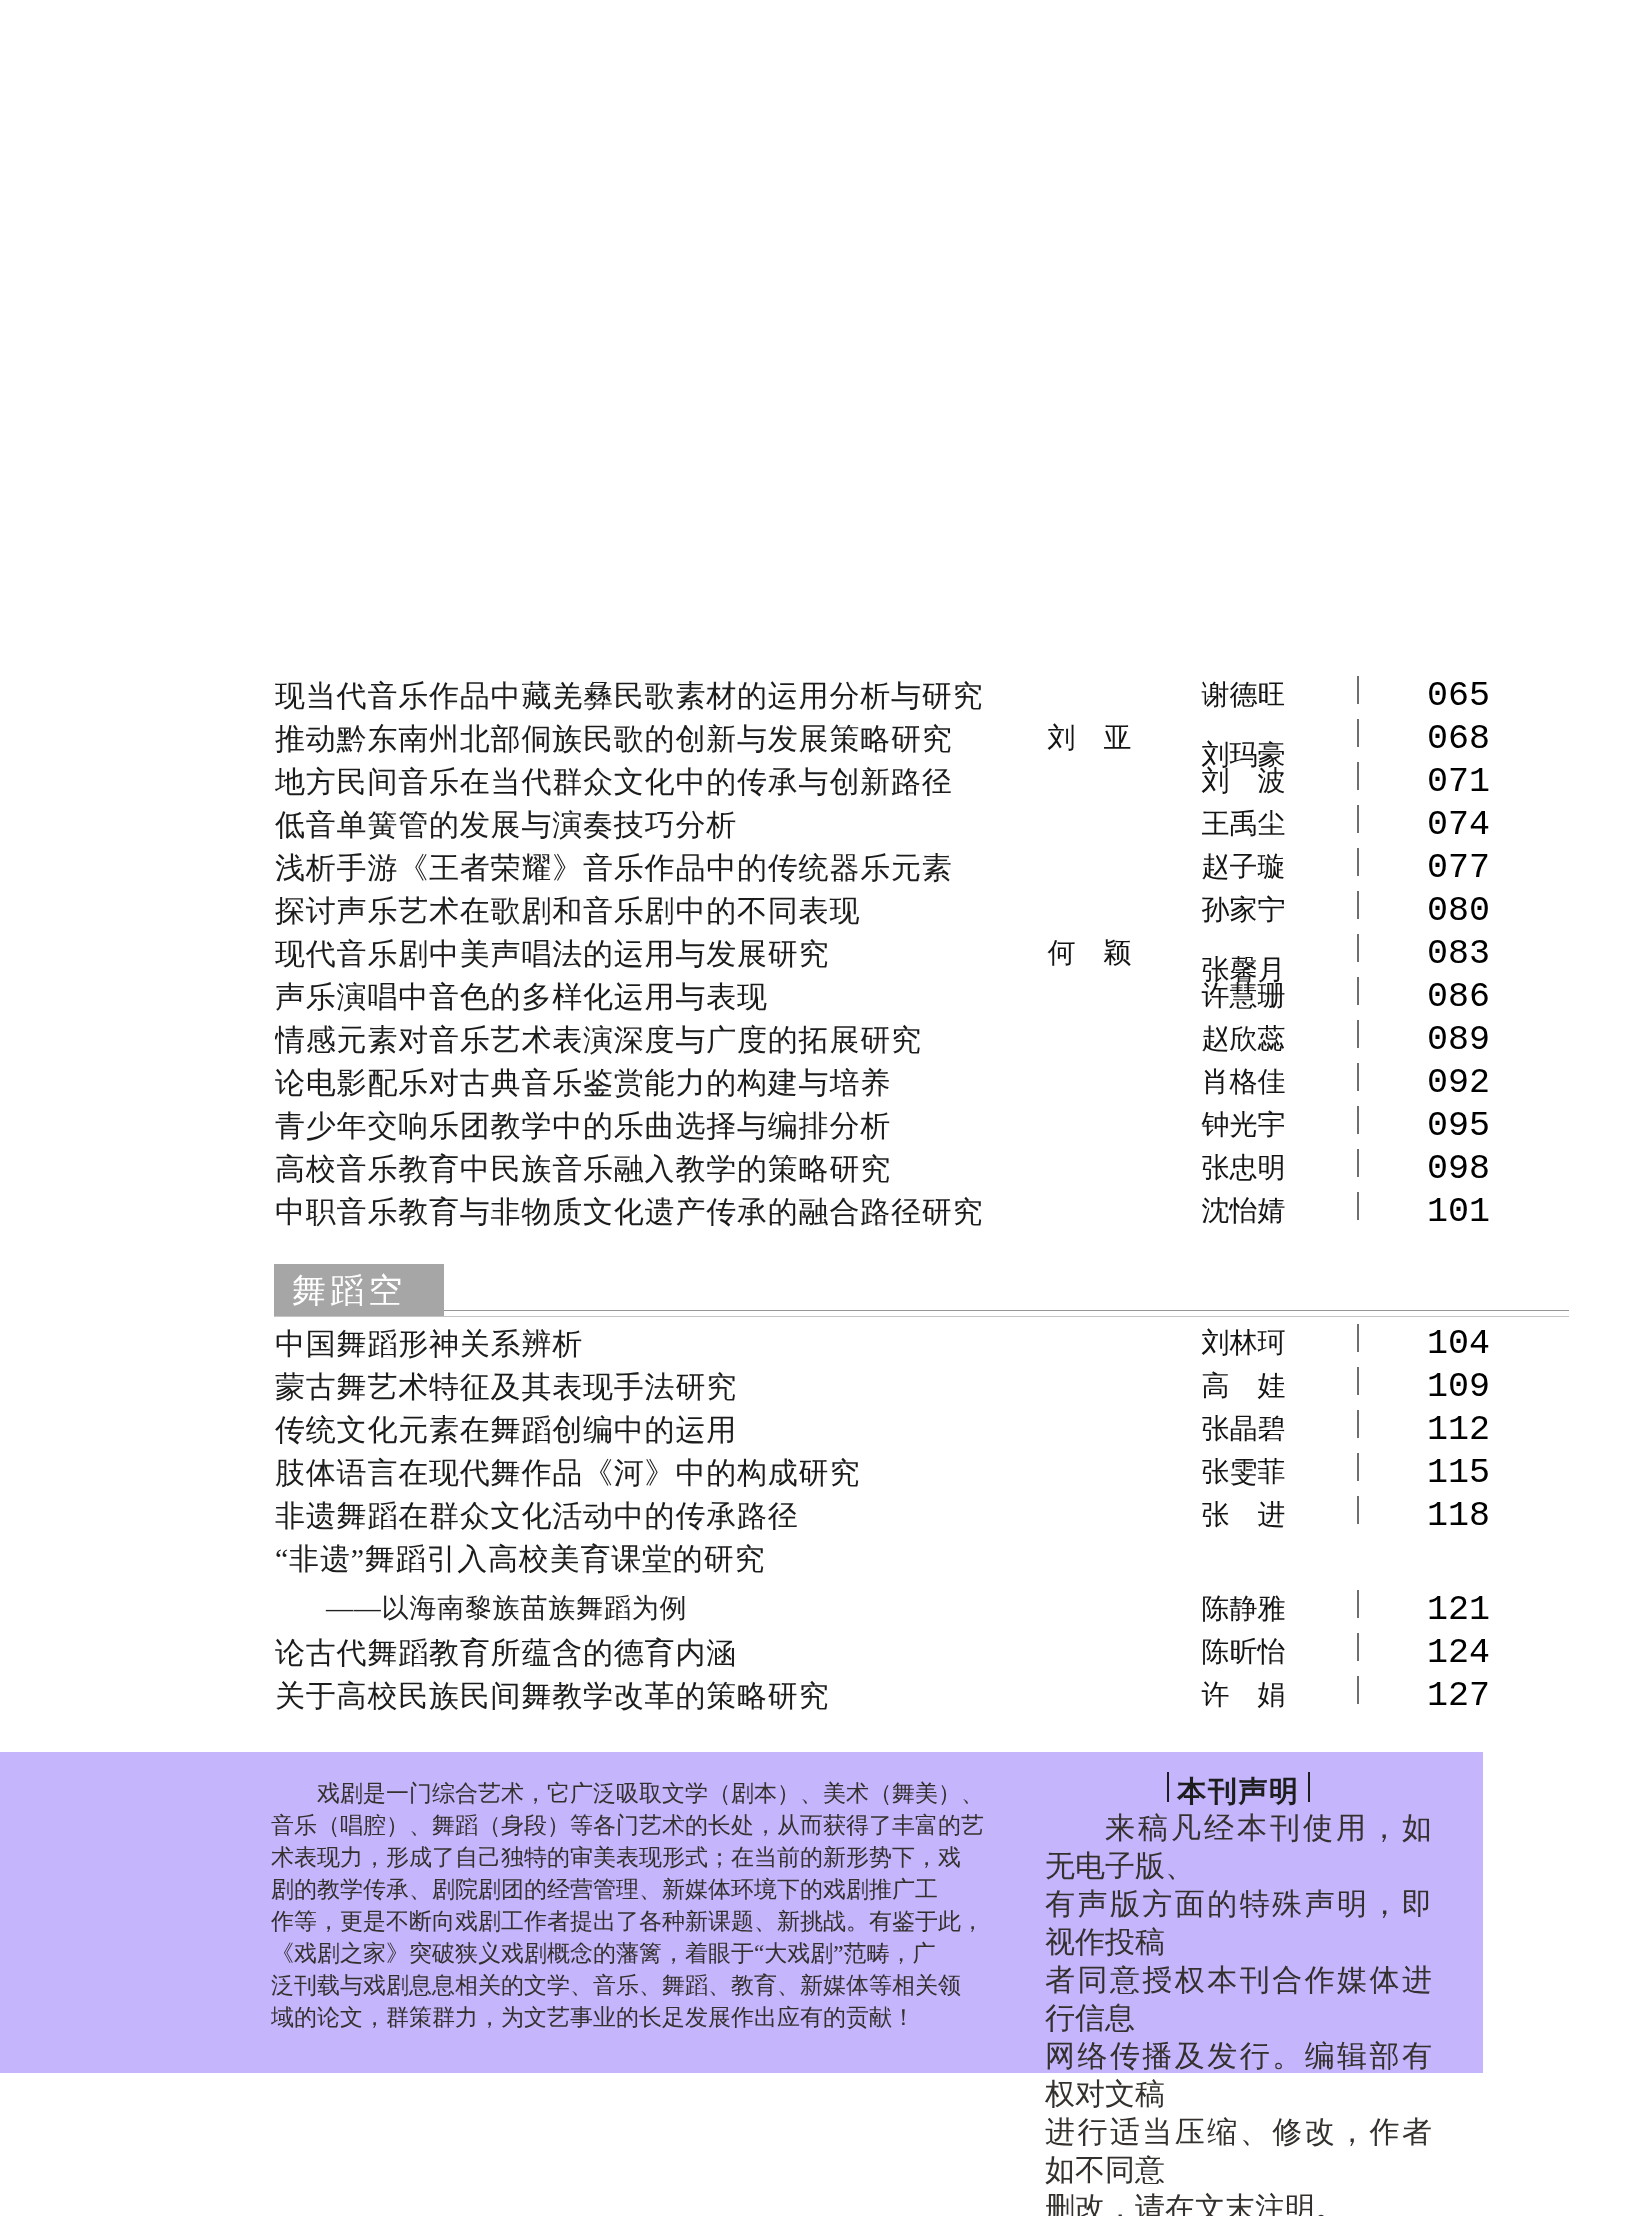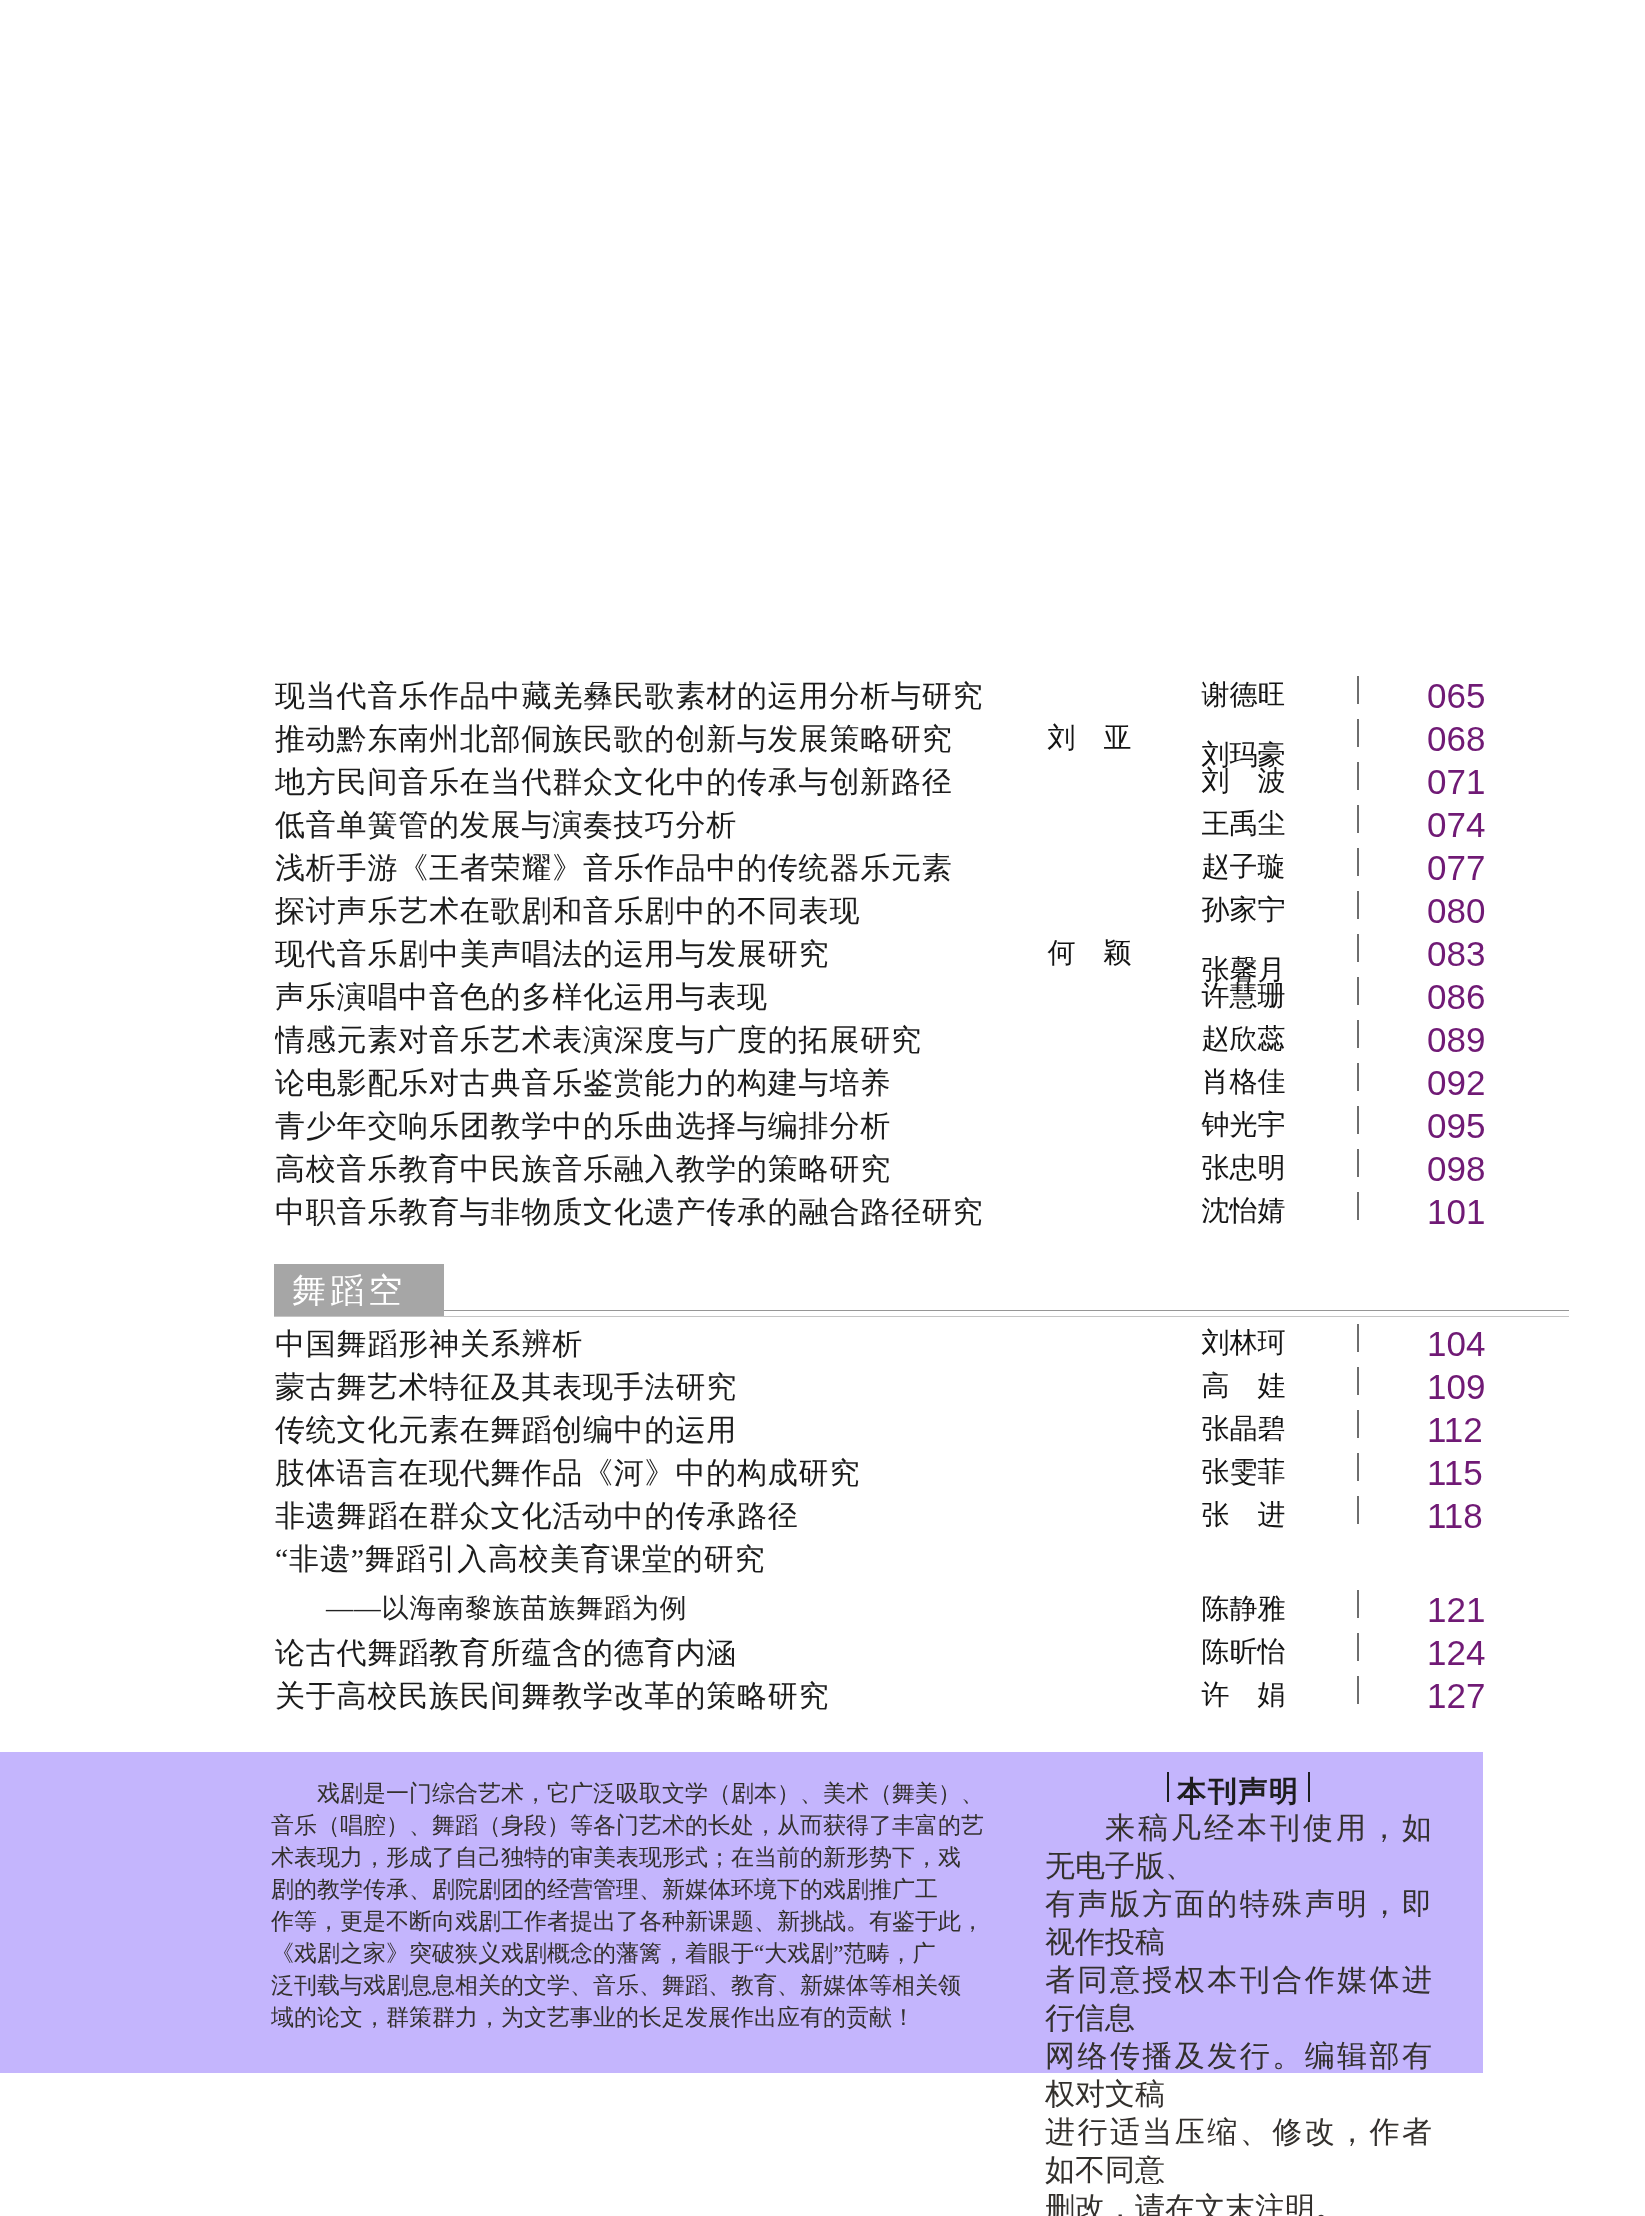--- a/index.html
+++ b/index.html
@@ -51,22 +51,22 @@
   .sep{
     width:2.5px;height:28px;
     background:#6e6e6e;
     margin-left:31px;
     margin-right:28px;
   }
   .pg{
     width:46px;
     text-align:right;
     font-size:35px;
-    color:#701a75;
-    font-family:Liberation Sans, sans-serif;
+    color:#000000;
+    font-family:Liberation Mono, monospace;
   }
   
   .sec-line{
     position:absolute;
     left:274px;top:1310px;
     width:1295px;height:7.4px;
     border-top:1.6px solid #969696;
     border-bottom:1.6px solid #c4c4c4;
     box-sizing:border-box;
   }

